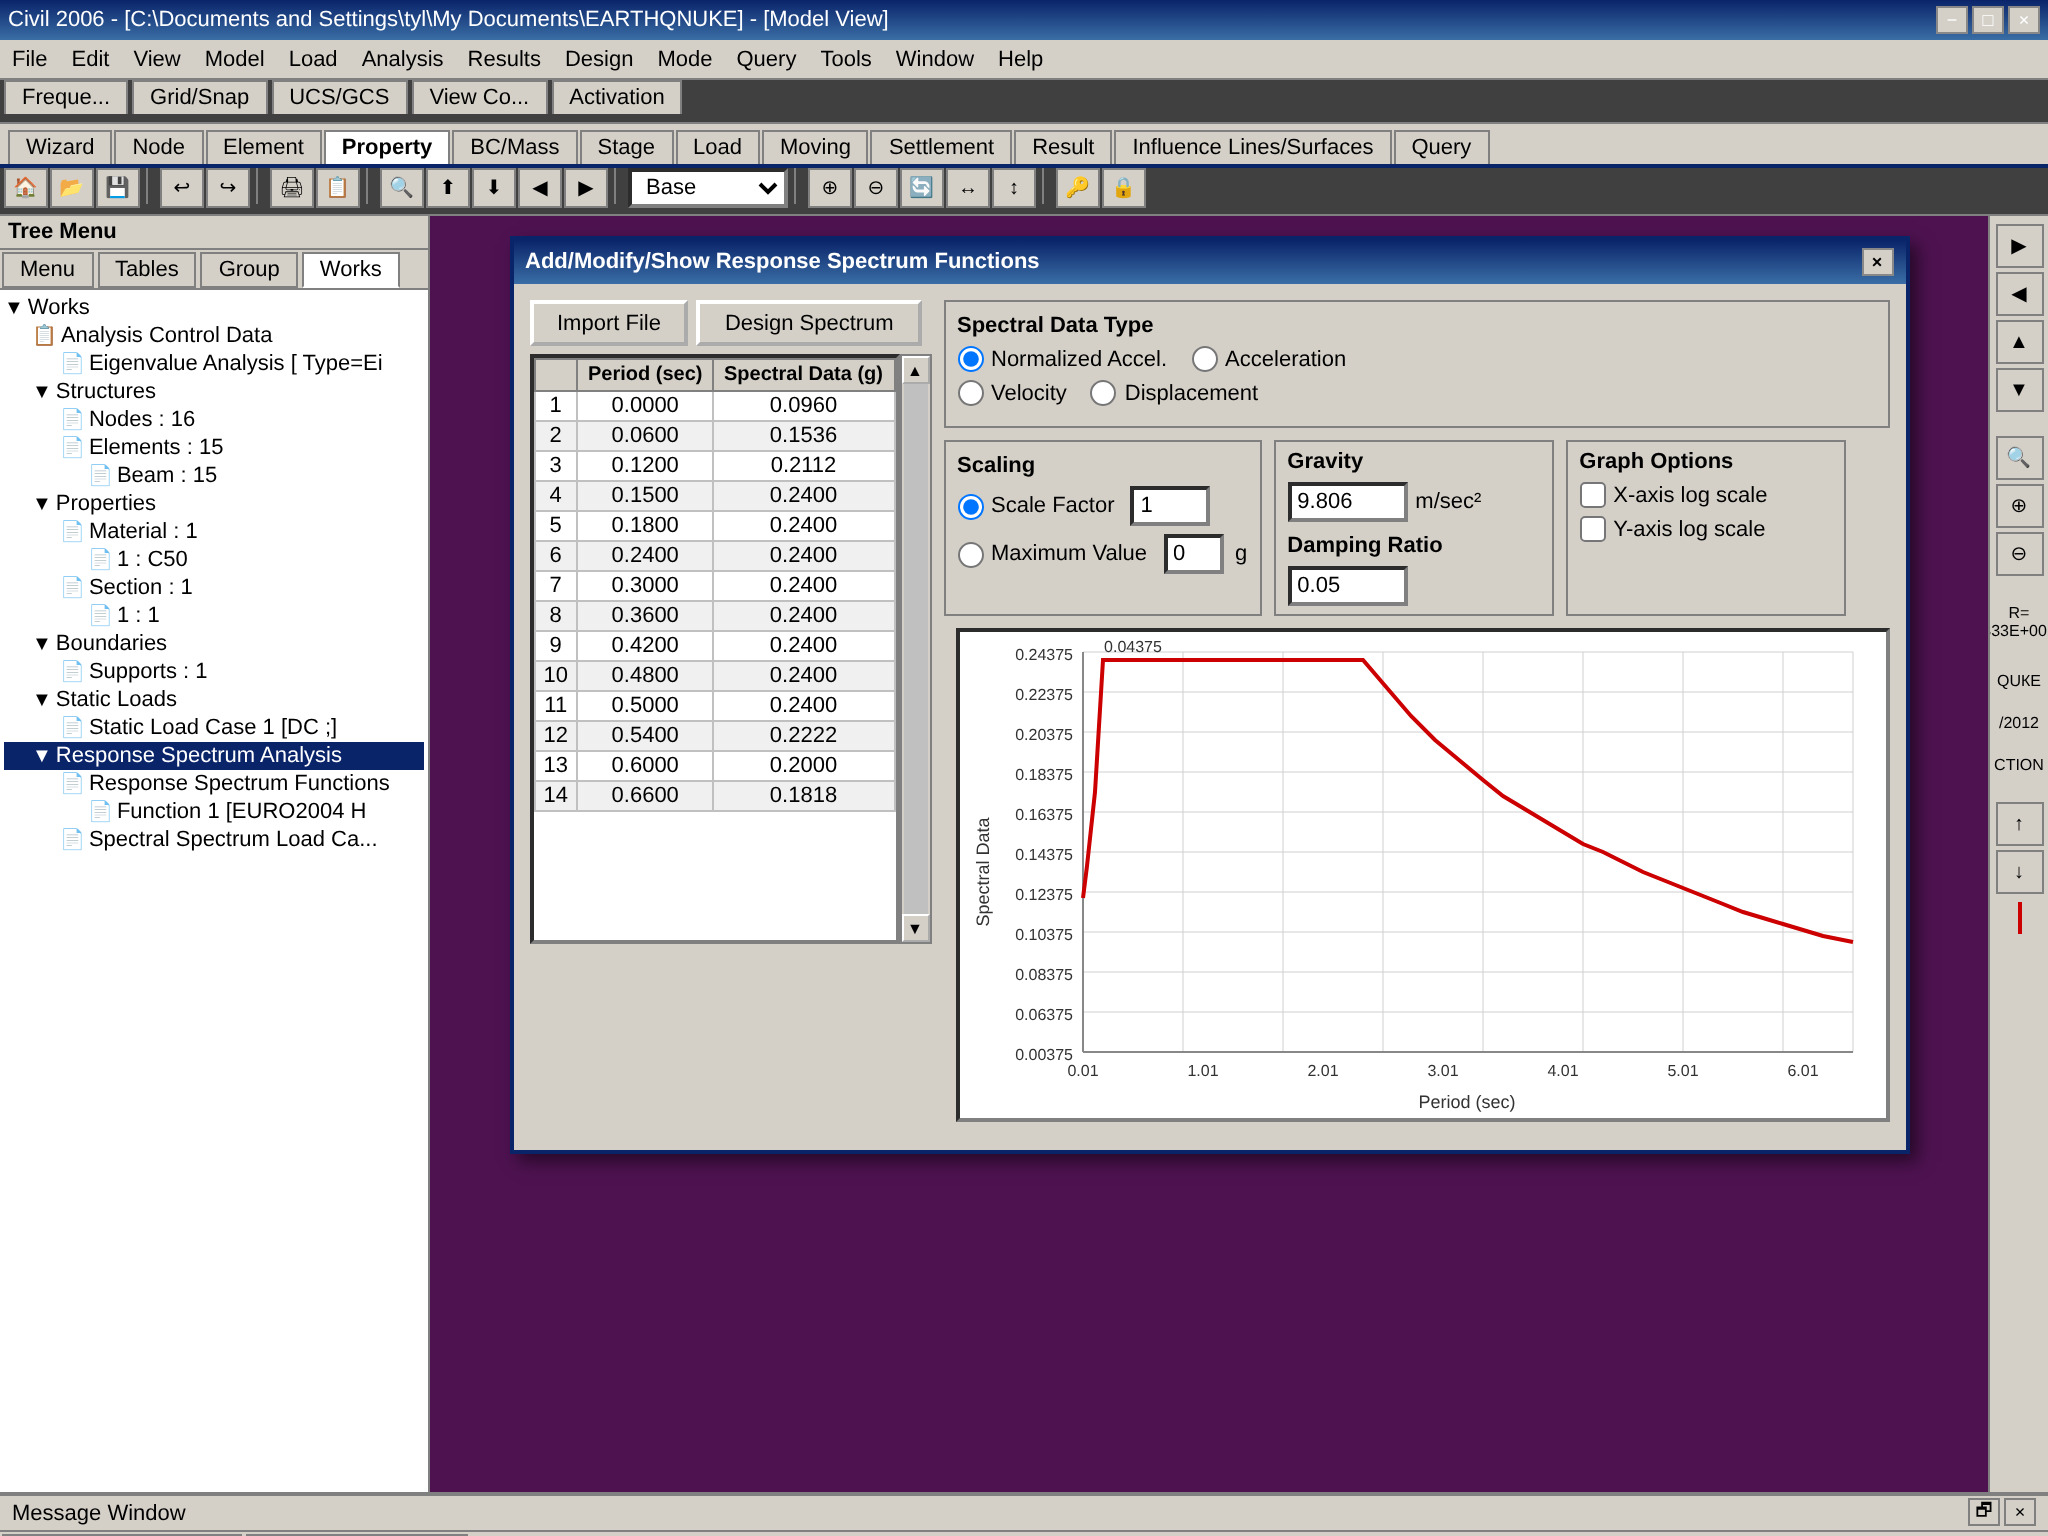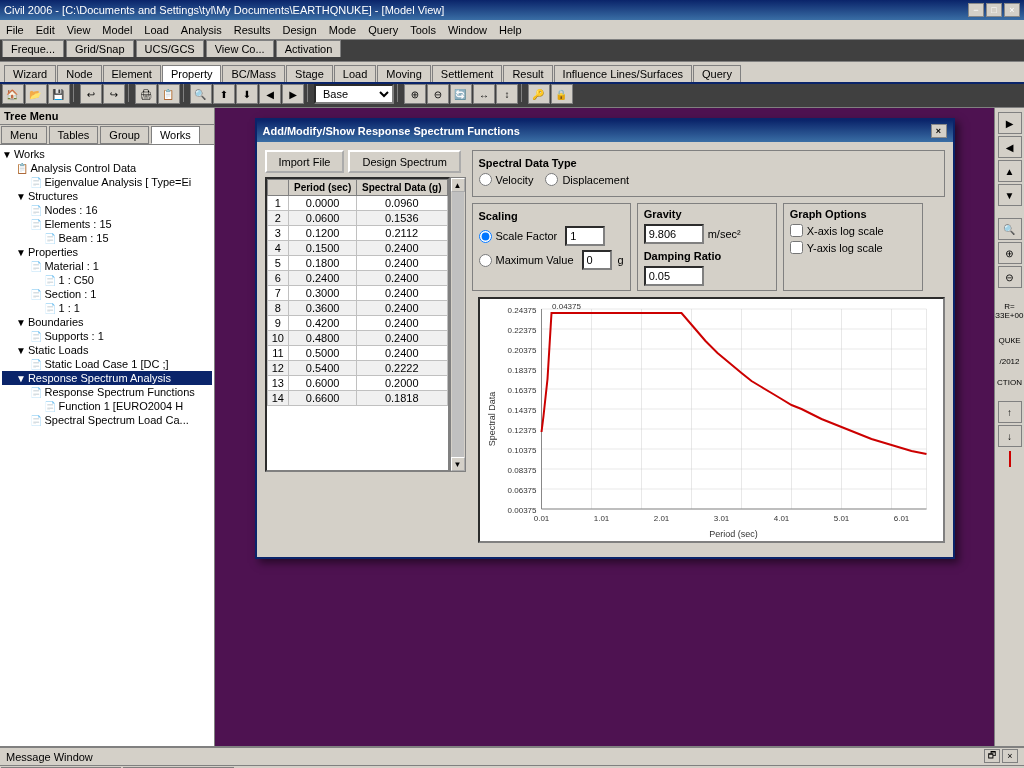--- a/index.html
+++ b/index.html
@@ -12,21 +12,21 @@
     .title-btn { width: 16px; height: 14px; background: #d4d0c8; border: 1px solid #888; font-size: 9px; display: flex; align-items: center; justify-content: center; cursor: pointer; }
 
     
     .menu-bar { background: #d4d0c8; height: 20px; display: flex; align-items: center; border-bottom: 1px solid #808080; }
     .menu-item { padding: 2px 6px; font-size: 11px; cursor: pointer; }
 
     
     .toolbar-row { background: #404040; height: 24px; border-bottom: 1px solid #808080; display: flex; align-items: flex-start; padding: 0 2px; gap: 1px; overflow: hidden; }
     .toolbar-tabs { background: #d4d0c8; height: 22px; display: flex; align-items: flex-end; border-bottom: 2px solid #0a246a; padding-left: 4px; overflow: hidden; }
     .tab-item { padding: 2px 8px; font-size: 11px; border: 1px solid #808080; border-bottom: none; background: #d4d0c8; cursor: pointer; margin-right: 1px; }
-    .tab-item.active { background: #ffffff; font-weight: normal; }
+    .tab-item.active { background: #ffffff; font-weight: bold; }
     .toolbar-btn { width: 22px; height: 20px; background: #d4d0c8; border: 1px solid #808080; display: flex; align-items: center; justify-content: center; font-size: 10px; cursor: pointer; }
     .toolbar-sep { width: 4px; border-left: 1px solid #808080; height: 18px; margin: 0 2px; }
 
     
     .main-layout { display: flex; height: calc(768px - 20px - 20px - 24px - 24px - 22px - 20px); }
 
     
     .left-panel { width: 215px; background: #f97316; border-right: 1px solid #808080; display: flex; flex-direction: column; overflow: hidden; }
     .tree-header { background: #d4d0c8; padding: 2px 4px; font-weight: bold; border-bottom: 1px solid #808080; }
     .tree-tabs { display: flex; background: #d4d0c8; border-bottom: 1px solid #808080; }
@@ -413,20 +413,30 @@
                   </div>
                 </div>
               </div>
 
               <div style="display:flex; flex-direction:column; gap:6px; flex:1;">
 
                 <div class="section-box">
                   <div class="section-title">Spectral Data Type</div>
                   <div class="radio-row">
                     <label class="radio-item">
+                      <input type="radio" name="spectral_type" checked="" style="">
+                      <span>Normalized Accel.</span>
+                    </label>
+                    <label class="radio-item">
+                      <input type="radio" name="spectral_type" style="">
+                      <span>Acceleration</span>
+                    </label>
+                  </div>
+                  <div class="radio-row">
+                    <label class="radio-item">
                       <input type="radio" name="spectral_type" style="">
                       <span>Velocity</span>
                     </label>
                     <label class="radio-item">
                       <input type="radio" name="spectral_type" style="">
                       <span>Displacement</span>
                     </label>
                   </div>
                 </div>
 

